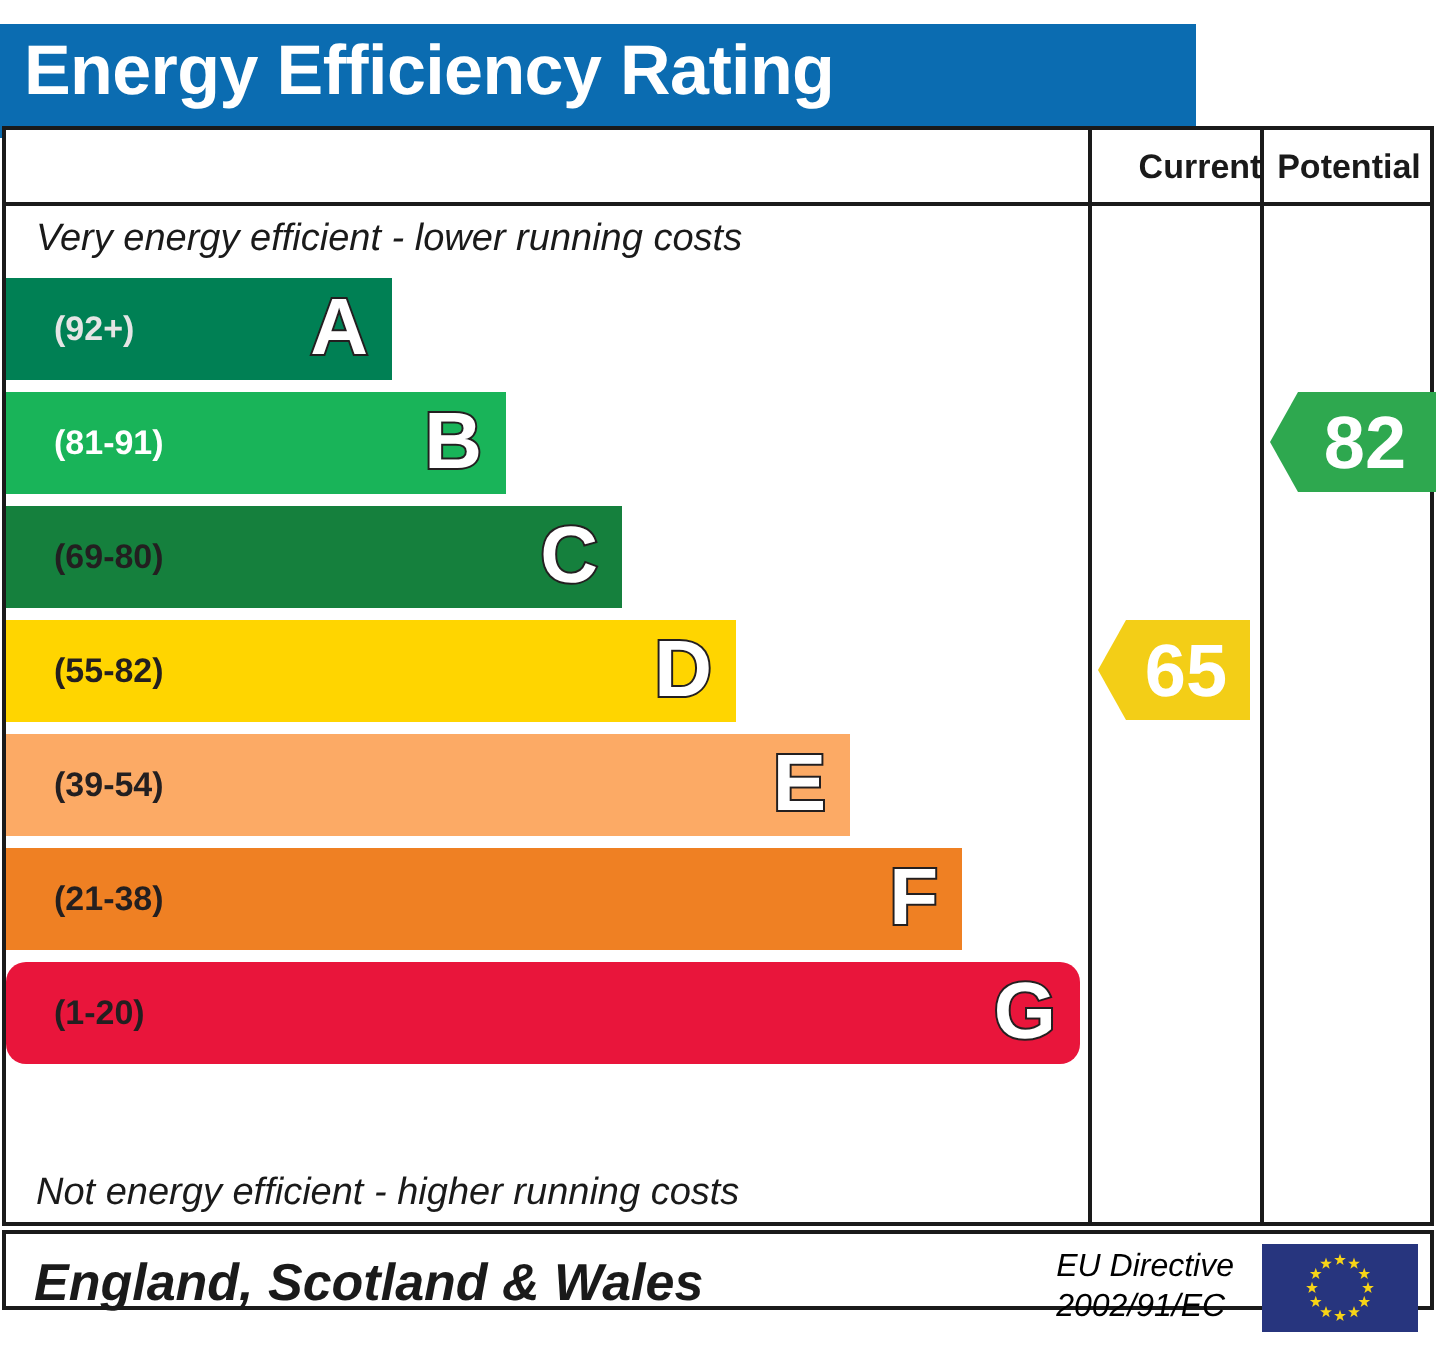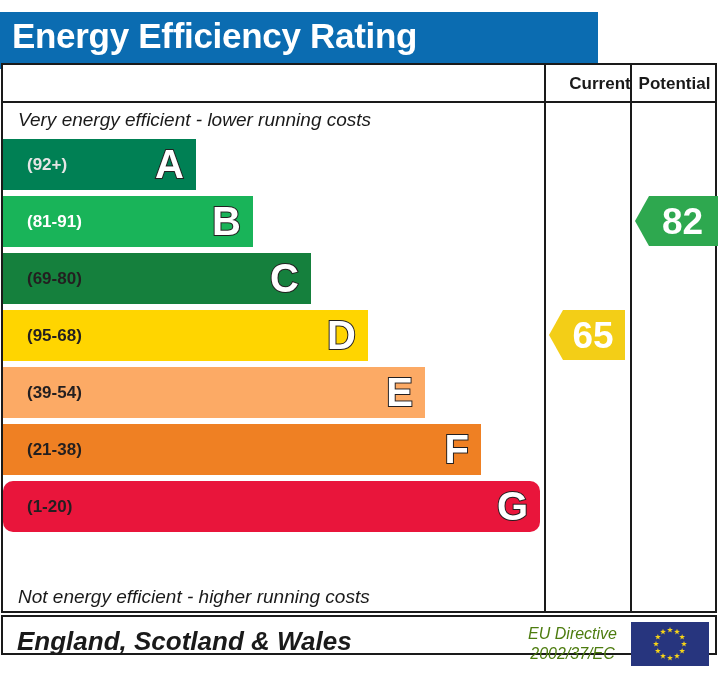--- a/index.html
+++ b/index.html
@@ -180,22 +180,22 @@
     font-size: 26px;
     font-weight: bold;
     color: #1a1a1a;
     white-space: nowrap;
   }
   .footer-directive {
     position: absolute;
     right: 98px;
     top: 7px;
     font-size: 16px;
-    color: #4d7c0f;
-    text-align: center;
+    color: #000000;
+    text-align: left;
     line-height: 20px;
   }
   .eu-flag {
     position: absolute;
     right: 6px;
     top: 5px;
     width: 78px;
     height: 44px;
     background: #27357E;
   }
@@ -228,21 +228,21 @@
         </div>
         <div class="band" style="top: 57px; width: 250px; background: rgb(25, 180, 89);">
           <span class="range" style="color: rgb(255, 255, 255);">(81-91)</span>
           <span class="letter">B</span>
         </div>
         <div class="band" style="top: 114px; width: 308px; background: #15803d;">
           <span class="range" style="color: rgb(35, 31, 32);">(69-80)</span>
           <span class="letter">C</span>
         </div>
         <div class="band" style="top: 171px; width: 365px; background: rgb(255, 213, 0);">
-          <span class="range" style="color: rgb(35, 31, 32);">(95-68)</span>
+          <span class="range" style="color: rgb(35, 31, 32);">(55-82)</span>
           <span class="letter">D</span>
         </div>
         <div class="band" style="top: 228px; width: 422px; background: rgb(252, 170, 101);">
           <span class="range" style="color: rgb(35, 31, 32);">(39-54)</span>
           <span class="letter">E</span>
         </div>
         <div class="band" style="top: 285px; width: 478px; background: rgb(239, 128, 35);">
           <span class="range" style="color: rgb(35, 31, 32);">(21-38)</span>
           <span class="letter">F</span>
         </div>
@@ -257,21 +257,21 @@
     </div>
     <div class="marker potential" id="marker-potential" style="top: 131px; background: rgb(46, 168, 79); justify-content: center;">
       <span class="val">82</span>
     </div>
   </div>
 
   <div class="footer-frame">
     <div class="footer-region">England, Scotland &amp; Wales</div>
     <div class="footer-directive">
       <div>EU Directive</div>
-      <div>2002/37/EC</div>
+      <div>2002/91/EC</div>
     </div>
     <div class="eu-flag">
       <svg width="78" height="44" viewBox="0 0 78 44" aria-hidden="true">
         <rect x="0" y="0" width="78" height="44" fill="#27357E"></rect>
         <g fill="#F7D417" id="eu-stars">
             <path d="M39.00,4.90L39.73,7.00L41.95,7.04L40.18,8.38L40.82,10.51L39.00,9.24L37.18,10.51L37.82,8.38L36.05,7.04L38.27,7.00Z"></path>
             <path d="M46.00,6.78L46.73,8.87L48.95,8.92L47.18,10.26L47.82,12.38L46.00,11.12L44.18,12.38L44.82,10.26L43.05,8.92L45.27,8.87Z"></path>
             <path d="M51.12,11.90L51.85,14.00L54.07,14.04L52.30,15.38L52.95,17.51L51.12,16.24L49.30,17.51L49.95,15.38L48.18,14.04L50.40,14.00Z"></path>
             <path d="M53.00,18.90L53.73,21.00L55.95,21.04L54.18,22.38L54.82,24.51L53.00,23.24L51.18,24.51L51.82,22.38L50.05,21.04L52.27,21.00Z"></path>
             <path d="M51.12,25.90L51.85,28.00L54.07,28.04L52.30,29.38L52.95,31.51L51.12,30.24L49.30,31.51L49.95,29.38L48.18,28.04L50.40,28.00Z"></path>

